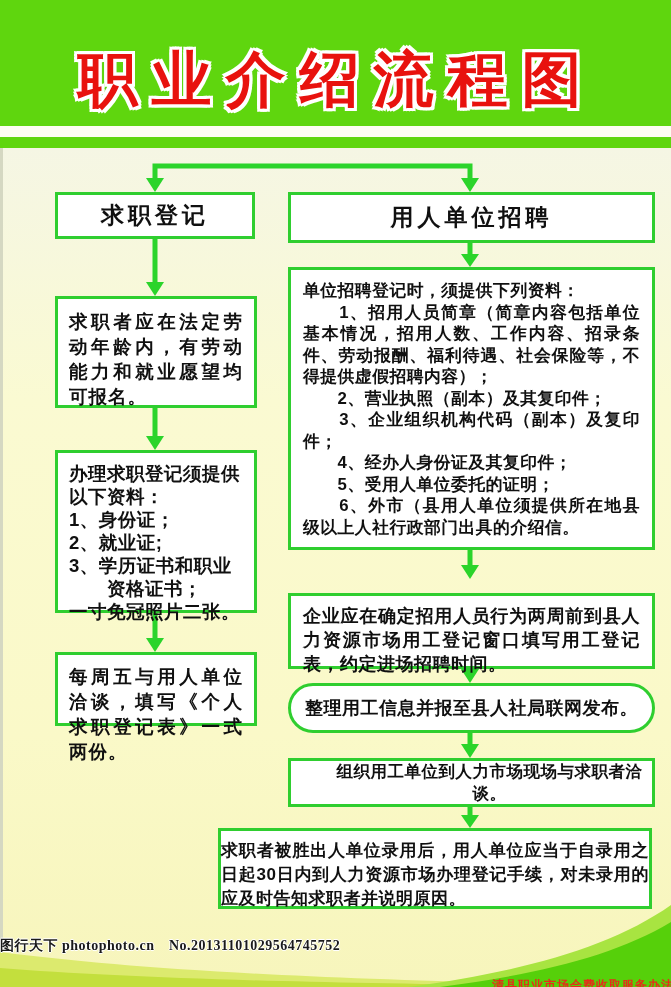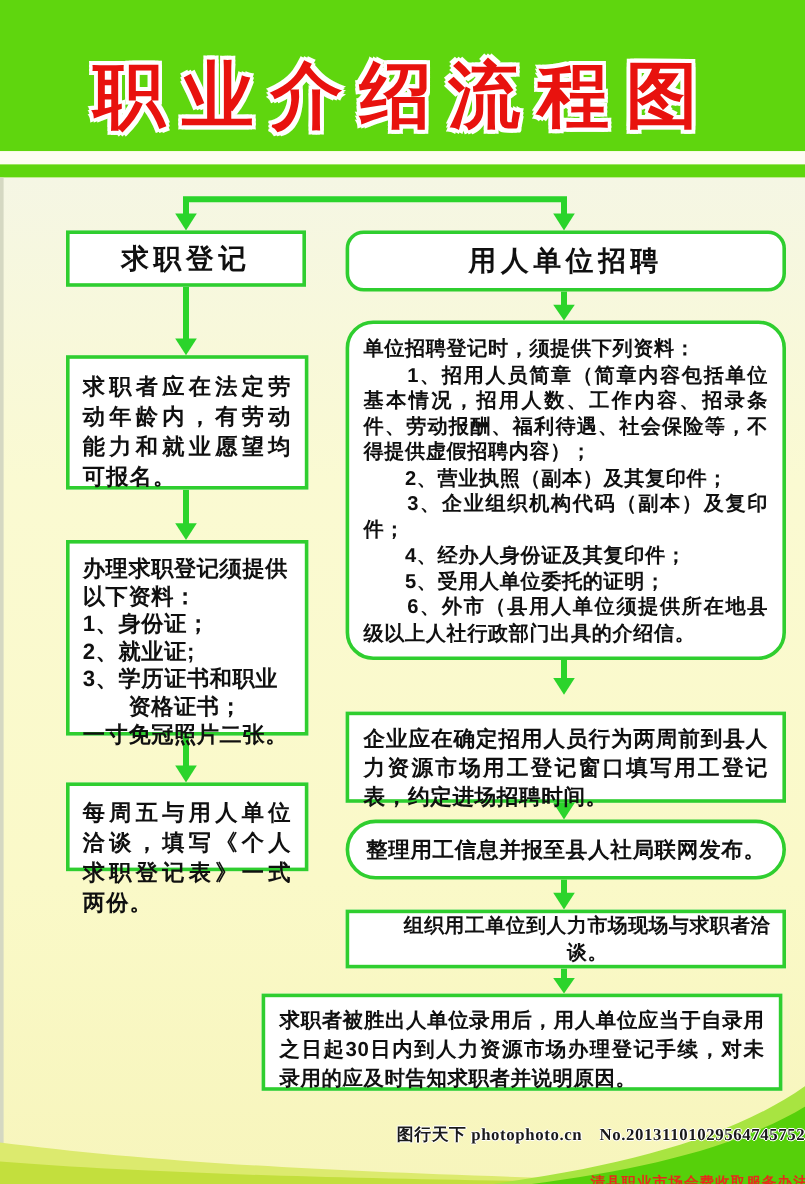--- a/index.html
+++ b/index.html
@@ -44,26 +44,26 @@
   .center-line{display:flex;align-items:center;justify-content:center;text-align:center;}
   #box-l1{left:55px;top:192px;width:200px;height:47px;}
   #box-l2{left:55px;top:296px;width:202px;height:112px;padding:10px 11px;font-size:18.5px;line-height:25px;letter-spacing:1px;}
   #box-l3{left:55px;top:450px;width:202px;height:163px;padding:9px 11px;font-size:18.5px;line-height:23px;letter-spacing:0.5px;}
   #box-l4{left:55px;top:652px;width:202px;height:74px;padding:9px 11px;font-size:18.5px;line-height:25px;letter-spacing:1px;}
   #box-r1{left:288px;top:192px;width:367px;height:51px;}
   #box-r2{left:288px;top:267px;width:367px;height:283px;padding:10px 12px;font-size:16.8px;line-height:21.5px;letter-spacing:0.5px;}
   #box-r3{left:288px;top:579px;width:367px;height:76px;padding:8px 12px;font-size:18px;line-height:24px;letter-spacing:0.5px;margin-top:14px;}
   #box-r4{left:288px;top:683px;width:367px;height:50px;font-size:18px;letter-spacing:0.5px;border-radius:25px;}
   #box-r5{left:288px;top:758px;width:367px;height:49px;font-size:16.5px;letter-spacing:0.5px;}
-  #box-final{left:218px;top:828px;width:434px;height:81px;padding:8px 12px;font-size:17px;line-height:24px;letter-spacing:0.5px;}
+  #box-final{left:218px;top:828px;width:434px;height:81px;padding:8px 0;font-size:17px;line-height:24px;letter-spacing:0.5px;}
   
   .connectors{position:absolute;left:0;top:0;width:671px;height:987px;pointer-events:none;}
   
   .watermark{
-    position:absolute;left:0;top:937px;width:671px;text-align:right;
+    position:absolute;left:0;top:937px;width:671px;text-align:left;
     font-family:"Liberation Serif","DejaVu Serif",serif;
     font-size:14px;color:#1a1a1a;font-weight:bold;letter-spacing:0.5px;
     text-shadow:-1px 0 0 #fff,1px 0 0 #fff,0 -1px 0 #fff,0 1px 0 #fff;
   }
   .clipped-red-text{
     position:absolute;left:492px;top:977px;white-space:nowrap;
     font-size:12px;font-weight:bold;color:#E62C1A;letter-spacing:1px;
   }
 </style>
 </head>
@@ -88,22 +88,22 @@
 <div class="fbox fbox-text" id="box-l2" style="z-index:3;">求职者应在法定劳动年龄内，有劳动能力和就业愿望均可报名。</div>
 <div class="fbox fbox-text pre" id="box-l3" style="z-index:3;">办理求职登记须提供
 以下资料：
 1、身份证；
 2、就业证;
 3、学历证书和职业
 　　资格证书；
 一寸免冠照片二张。</div>
 <div class="fbox fbox-text" id="box-l4" style="z-index:3;">每周五与用人单位洽谈，填写《个人求职登记表》一式两份。</div>
 
-<div class="fbox fbox-header" id="box-r1" style="z-index:3;border-radius:15px;">用人单位招聘</div>
-<div class="fbox fbox-text pre" id="box-r2" style="z-index:3;border-radius:23px;">单位招聘登记时，须提供下列资料：
+<div class="fbox fbox-header" id="box-r1" style="z-index:3;">用人单位招聘</div>
+<div class="fbox fbox-text pre" id="box-r2" style="z-index:3;">单位招聘登记时，须提供下列资料：
 　　1、招用人员简章（简章内容包括单位基本情况，招用人数、工作内容、招录条件、劳动报酬、福利待遇、社会保险等，不得提供虚假招聘内容）；
 　　2、营业执照（副本）及其复印件；
 　　3、企业组织机构代码（副本）及复印件；
 　　4、经办人身份证及其复印件；
 　　5、受用人单位委托的证明；
 　　6、外市（县用人单位须提供所在地县级以上人社行政部门出具的介绍信。</div>
 <div class="fbox fbox-text" id="box-r3" style="z-index:3;">企业应在确定招用人员行为两周前到县人力资源市场用工登记窗口填写用工登记表，约定进场招聘时间。</div>
 <div class="fbox center-line" id="box-r4" style="z-index:3;">整理用工信息并报至县人社局联网发布。</div>
 <div class="fbox center-line" id="box-r5" style="z-index:3;padding-left:36px;">组织用工单位到人力市场现场与求职者洽谈。</div>
 <div class="fbox fbox-text" id="box-final" style="z-index:3;">求职者被胜出人单位录用后，用人单位应当于自录用之日起30日内到人力资源市场办理登记手续，对未录用的应及时告知求职者并说明原因。</div>

